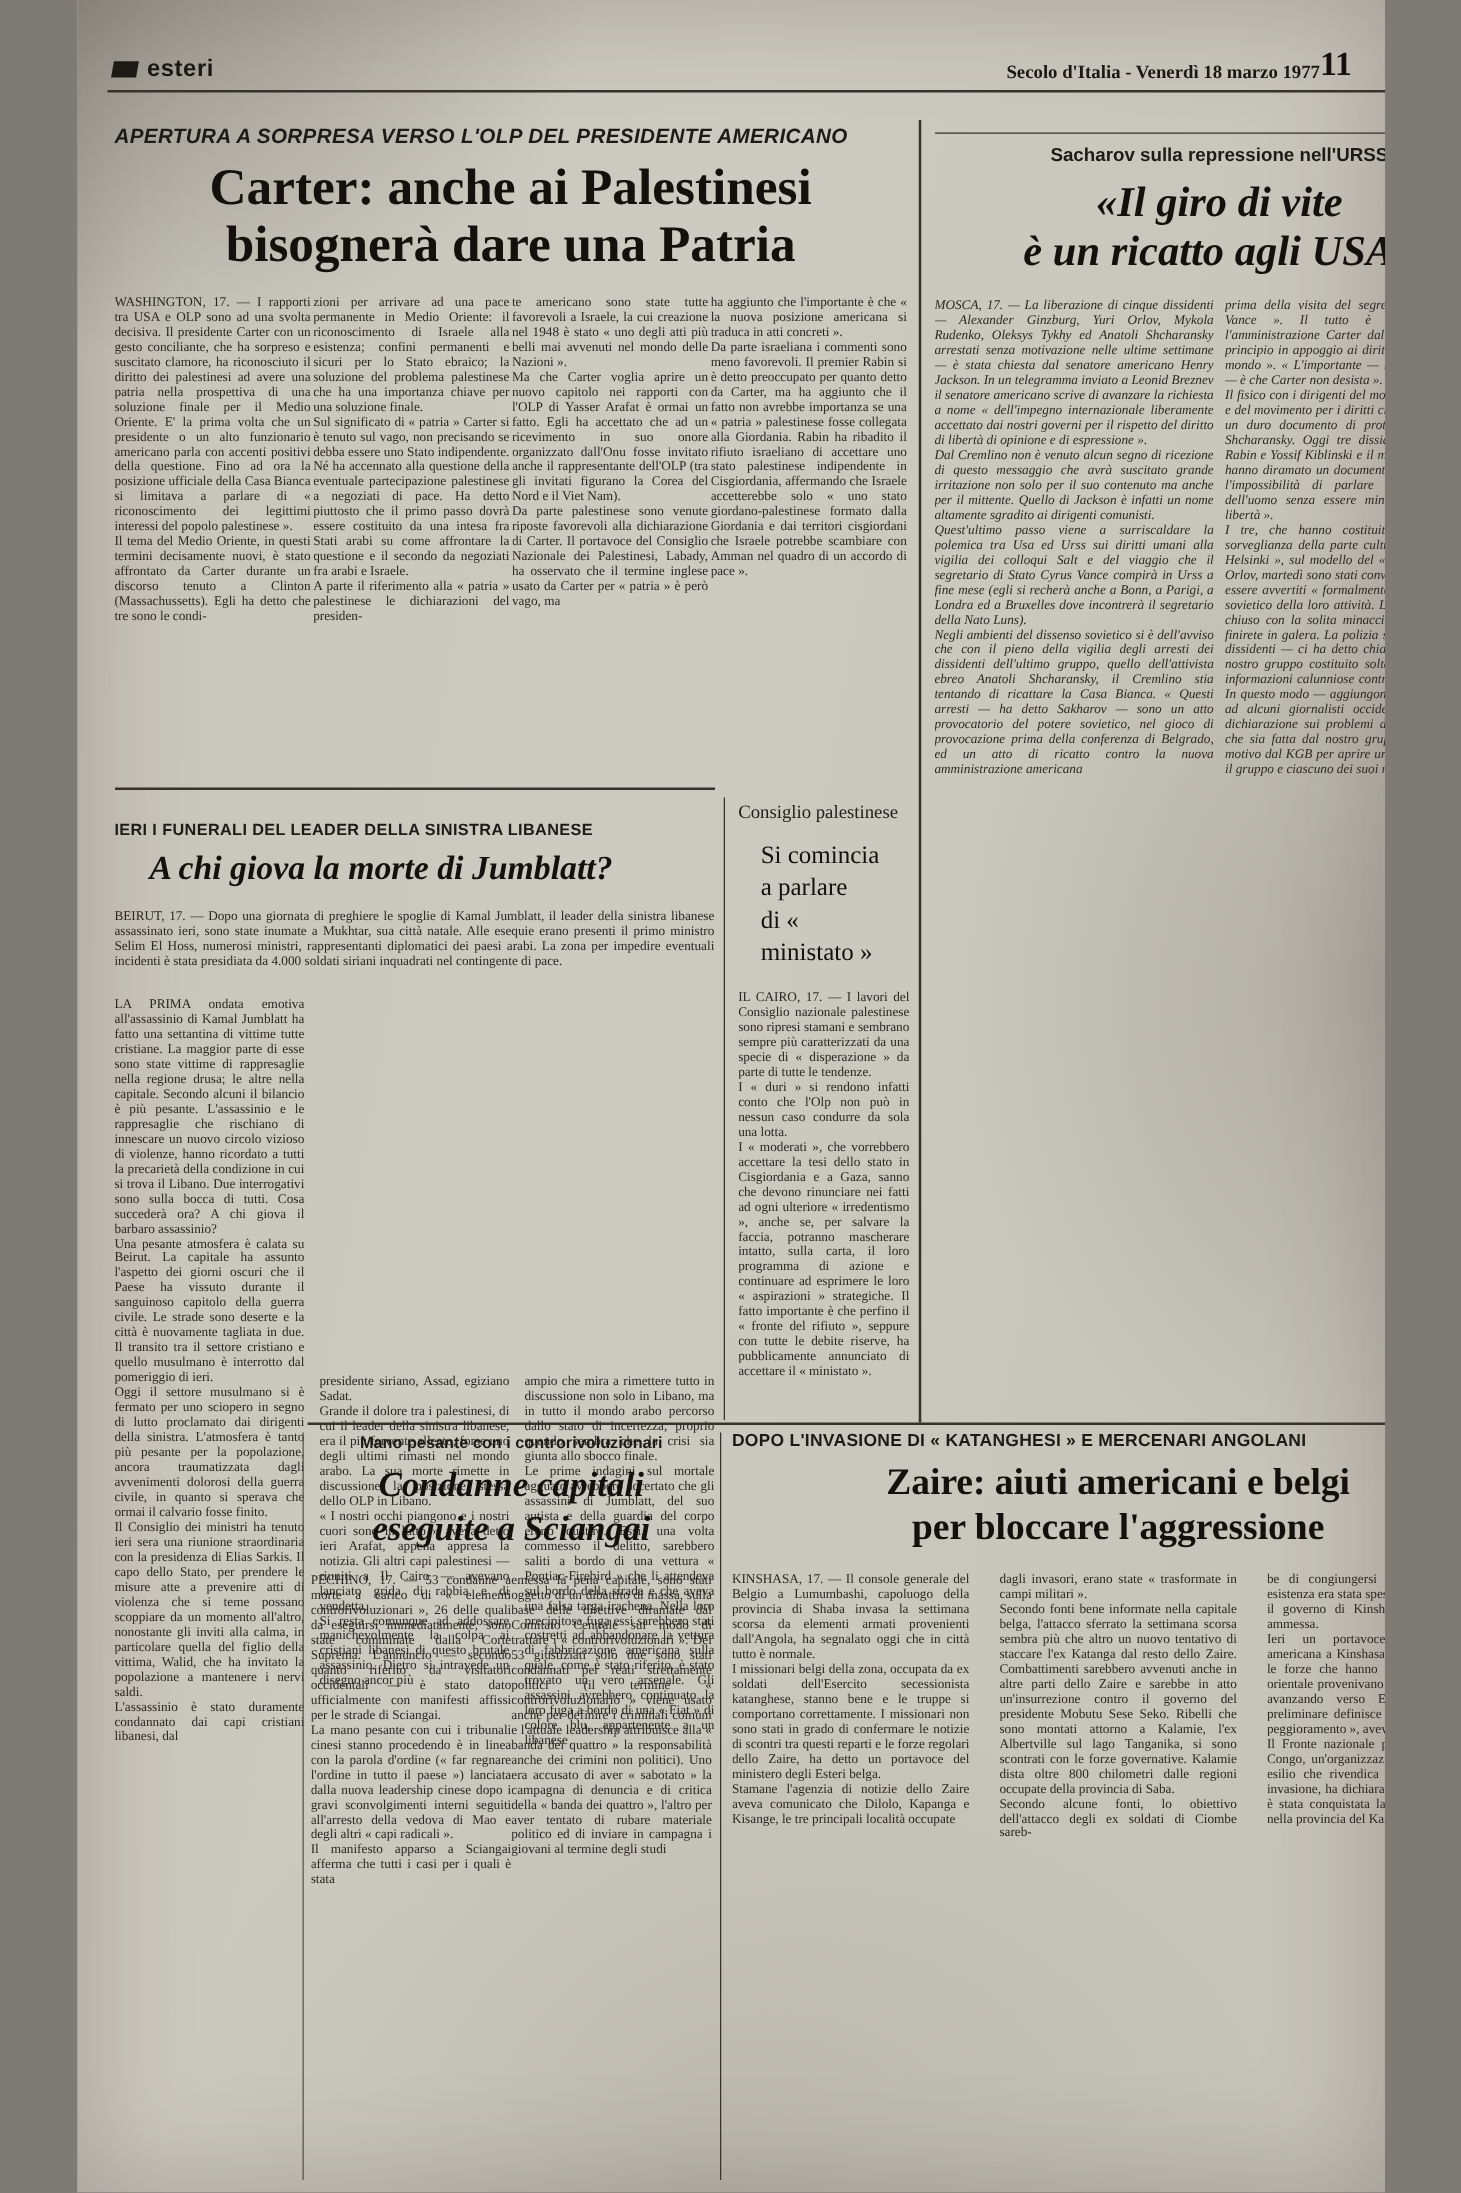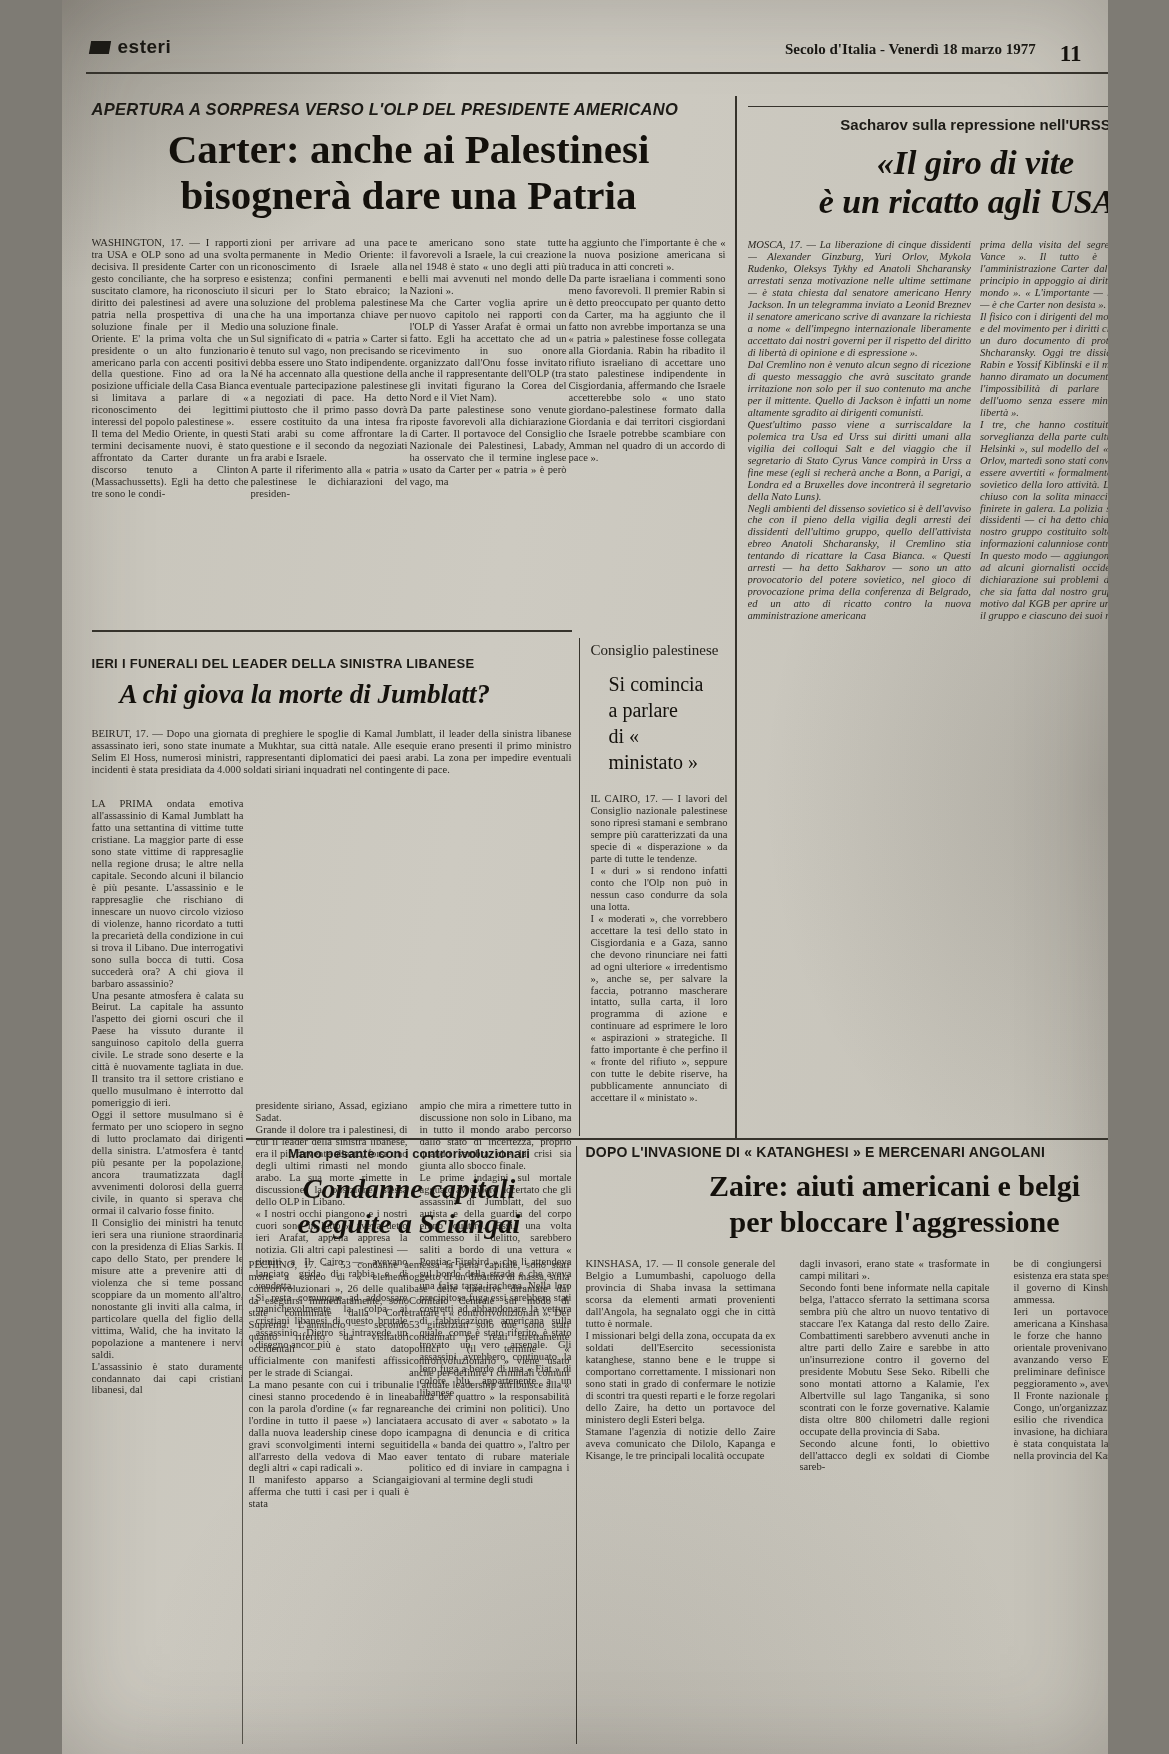--- a/index.html
+++ b/index.html
@@ -16,23 +16,23 @@
   .headline{font-family:"Liberation Serif",serif;font-weight:bold;color:#14110c;white-space:pre-line;margin:18px}
   .body{font-size:10.6px;line-height:1.13;text-align:justify;white-space:pre-line;overflow:hidden;color:#2b2822}
   .cols{display:flex}
   .col{flex:1;min-width:0}
 
   
   .masthead{position:absolute;left:28px;right:26px;top:36px;display:flex;justify-content:space-between;align-items:baseline}
   .section-wrap{display:flex;align-items:center;gap:8px}
   .section-mark{width:20px;height:13px;background:#1c1a15;display:inline-block;transform:skewX(-10deg)}
   .section-name{font-family:"Liberation Sans",sans-serif;font-weight:bold;font-size:19px;letter-spacing:.5px;color:#1a1813}
-  .masthead-right{display:flex;align-items:flex-start;gap:24px}
+  .masthead-right{display:flex;align-items:flex-end;}
   .paper-date{font-size:15px;font-weight:bold;color:#1a1813}
-  .page-num{font-size:23px;font-weight:bold;color:#14110c}
+  .page-num{font-size:27px;font-weight:bold;color:#14110c}
   .header-rule{left:24px;top:72px;width:1121px;height:2px}
 
   
   .carter{position:absolute;left:30px;top:100px;width:634px}
   .carter .kicker{font-style:italic;font-size:16.5px;letter-spacing:.3px}
   .carter .headline{font-size:41px;line-height:1.12;text-align:center;margin-top:8px}
   .carter .cols{gap:2px;margin-top:16px;height:382px}
 
   
   .sacharov{position:absolute;left:686px;top:106px;width:456px}

